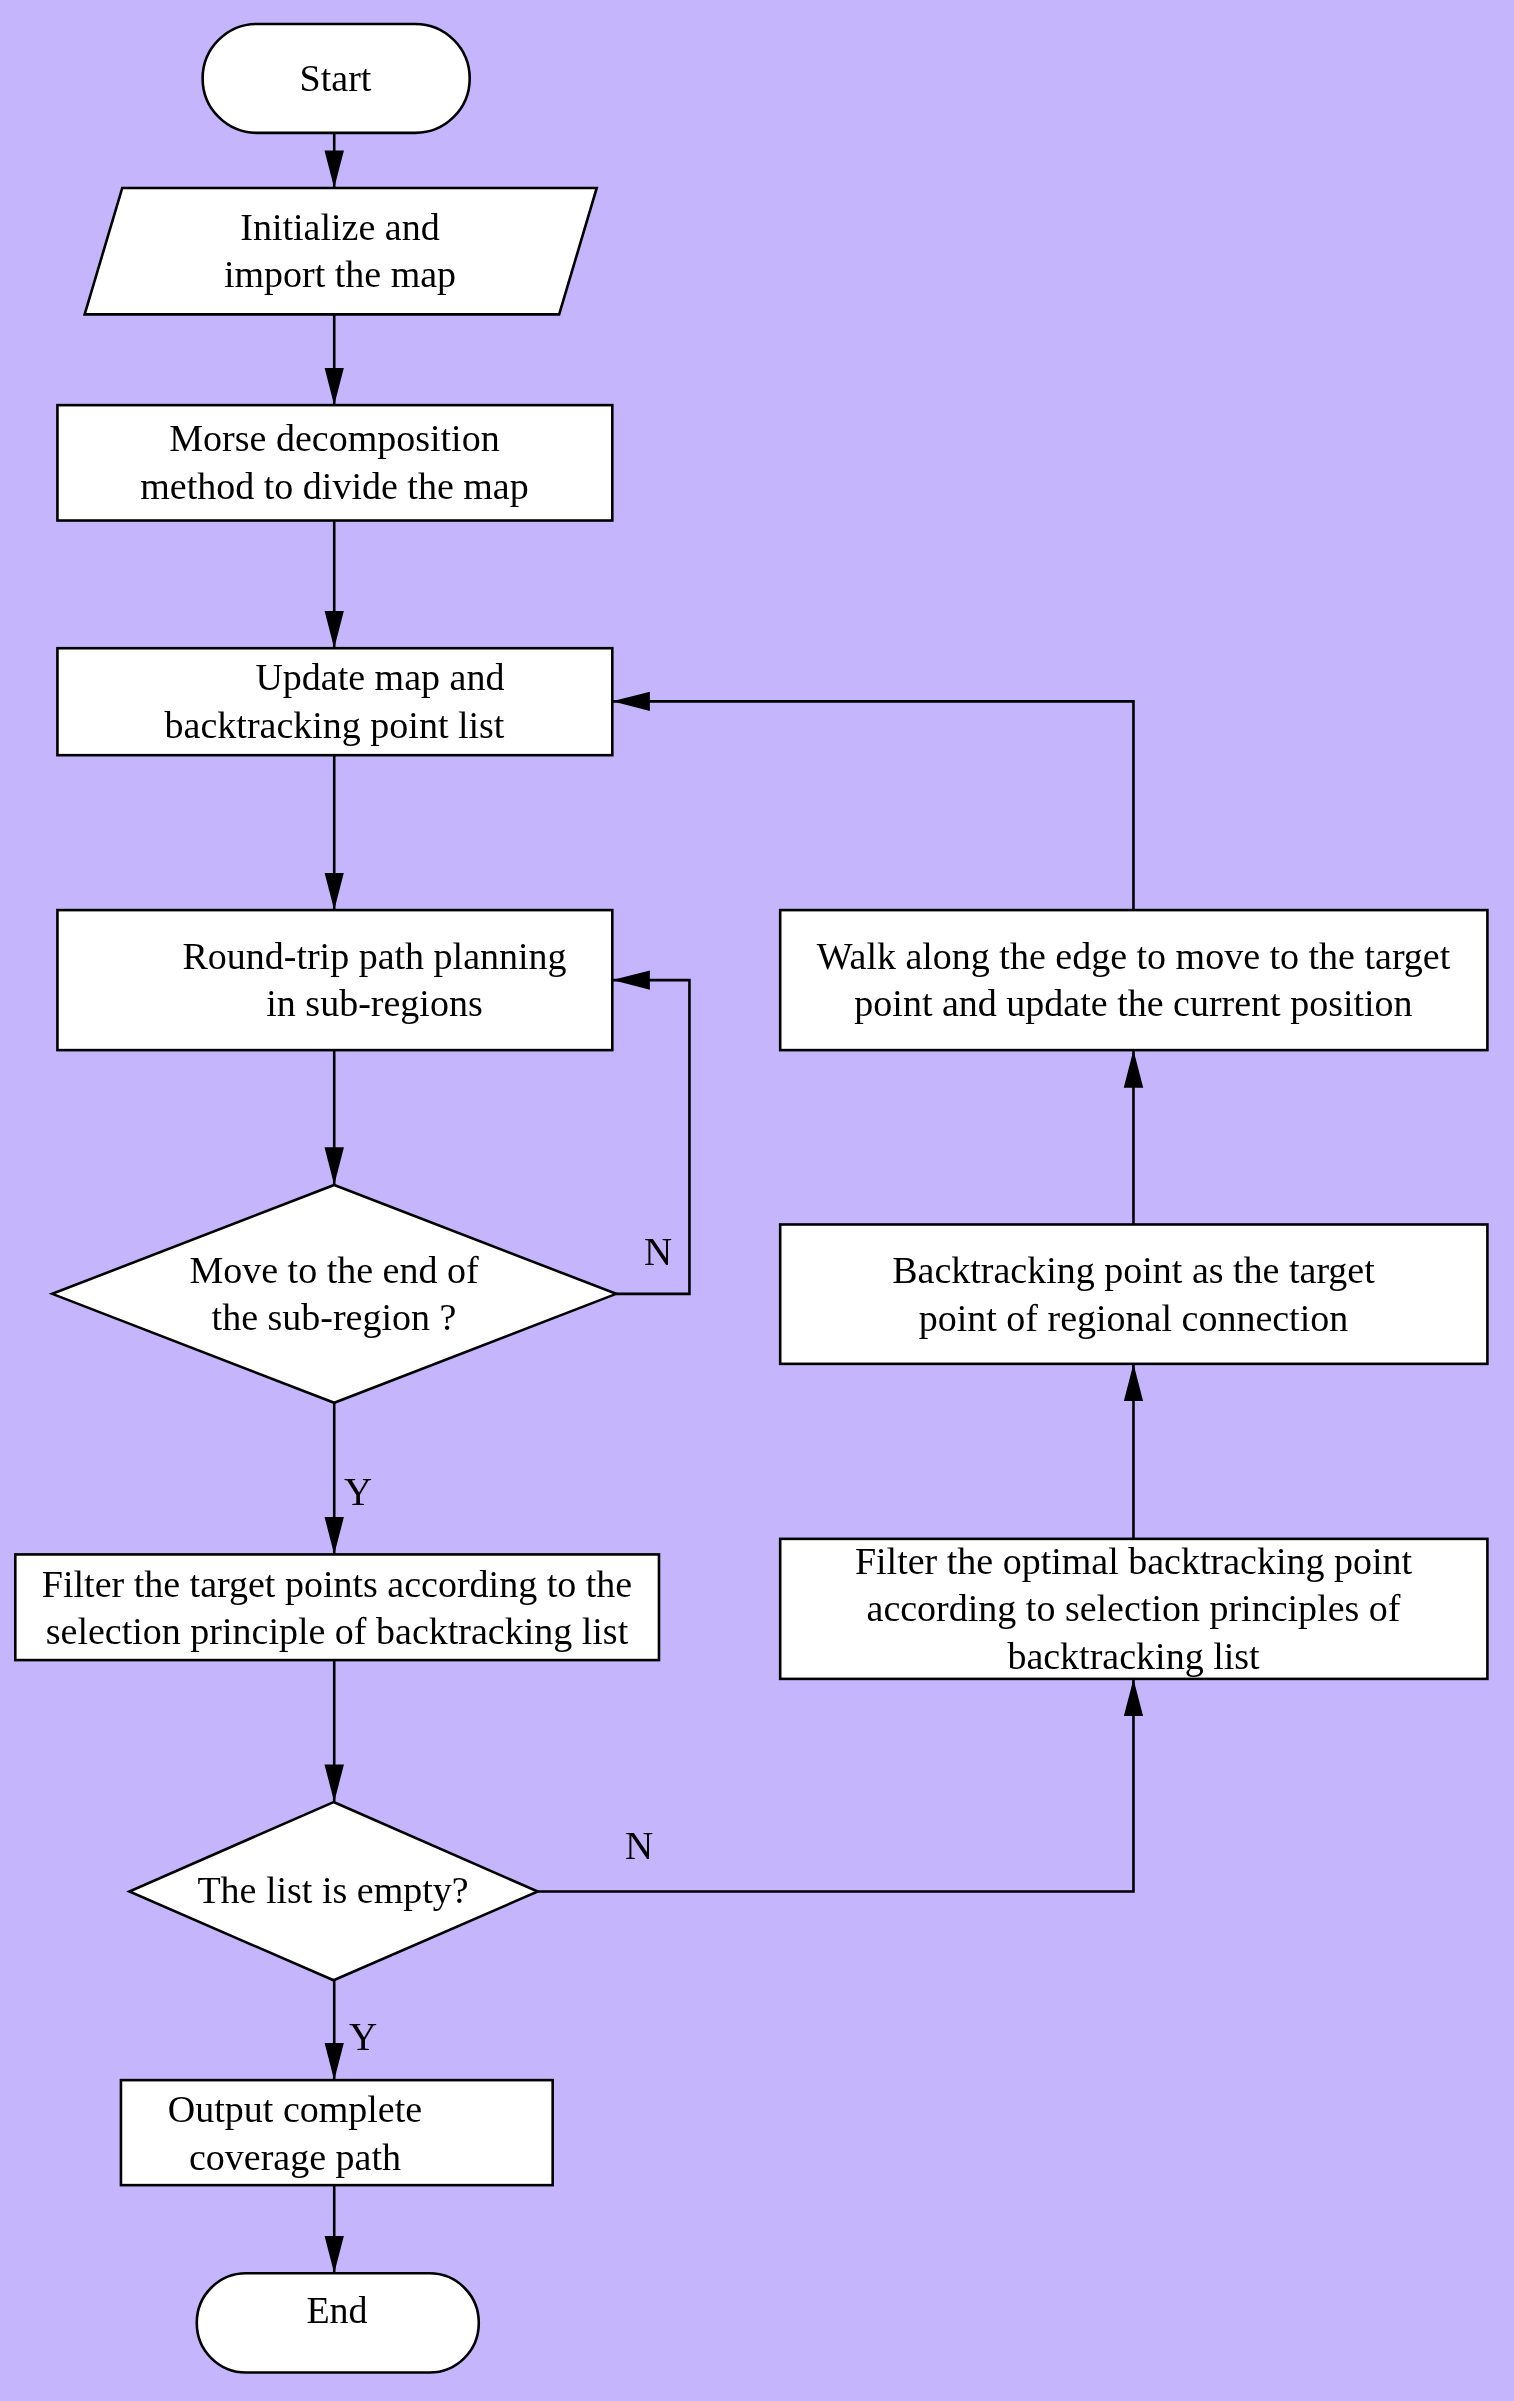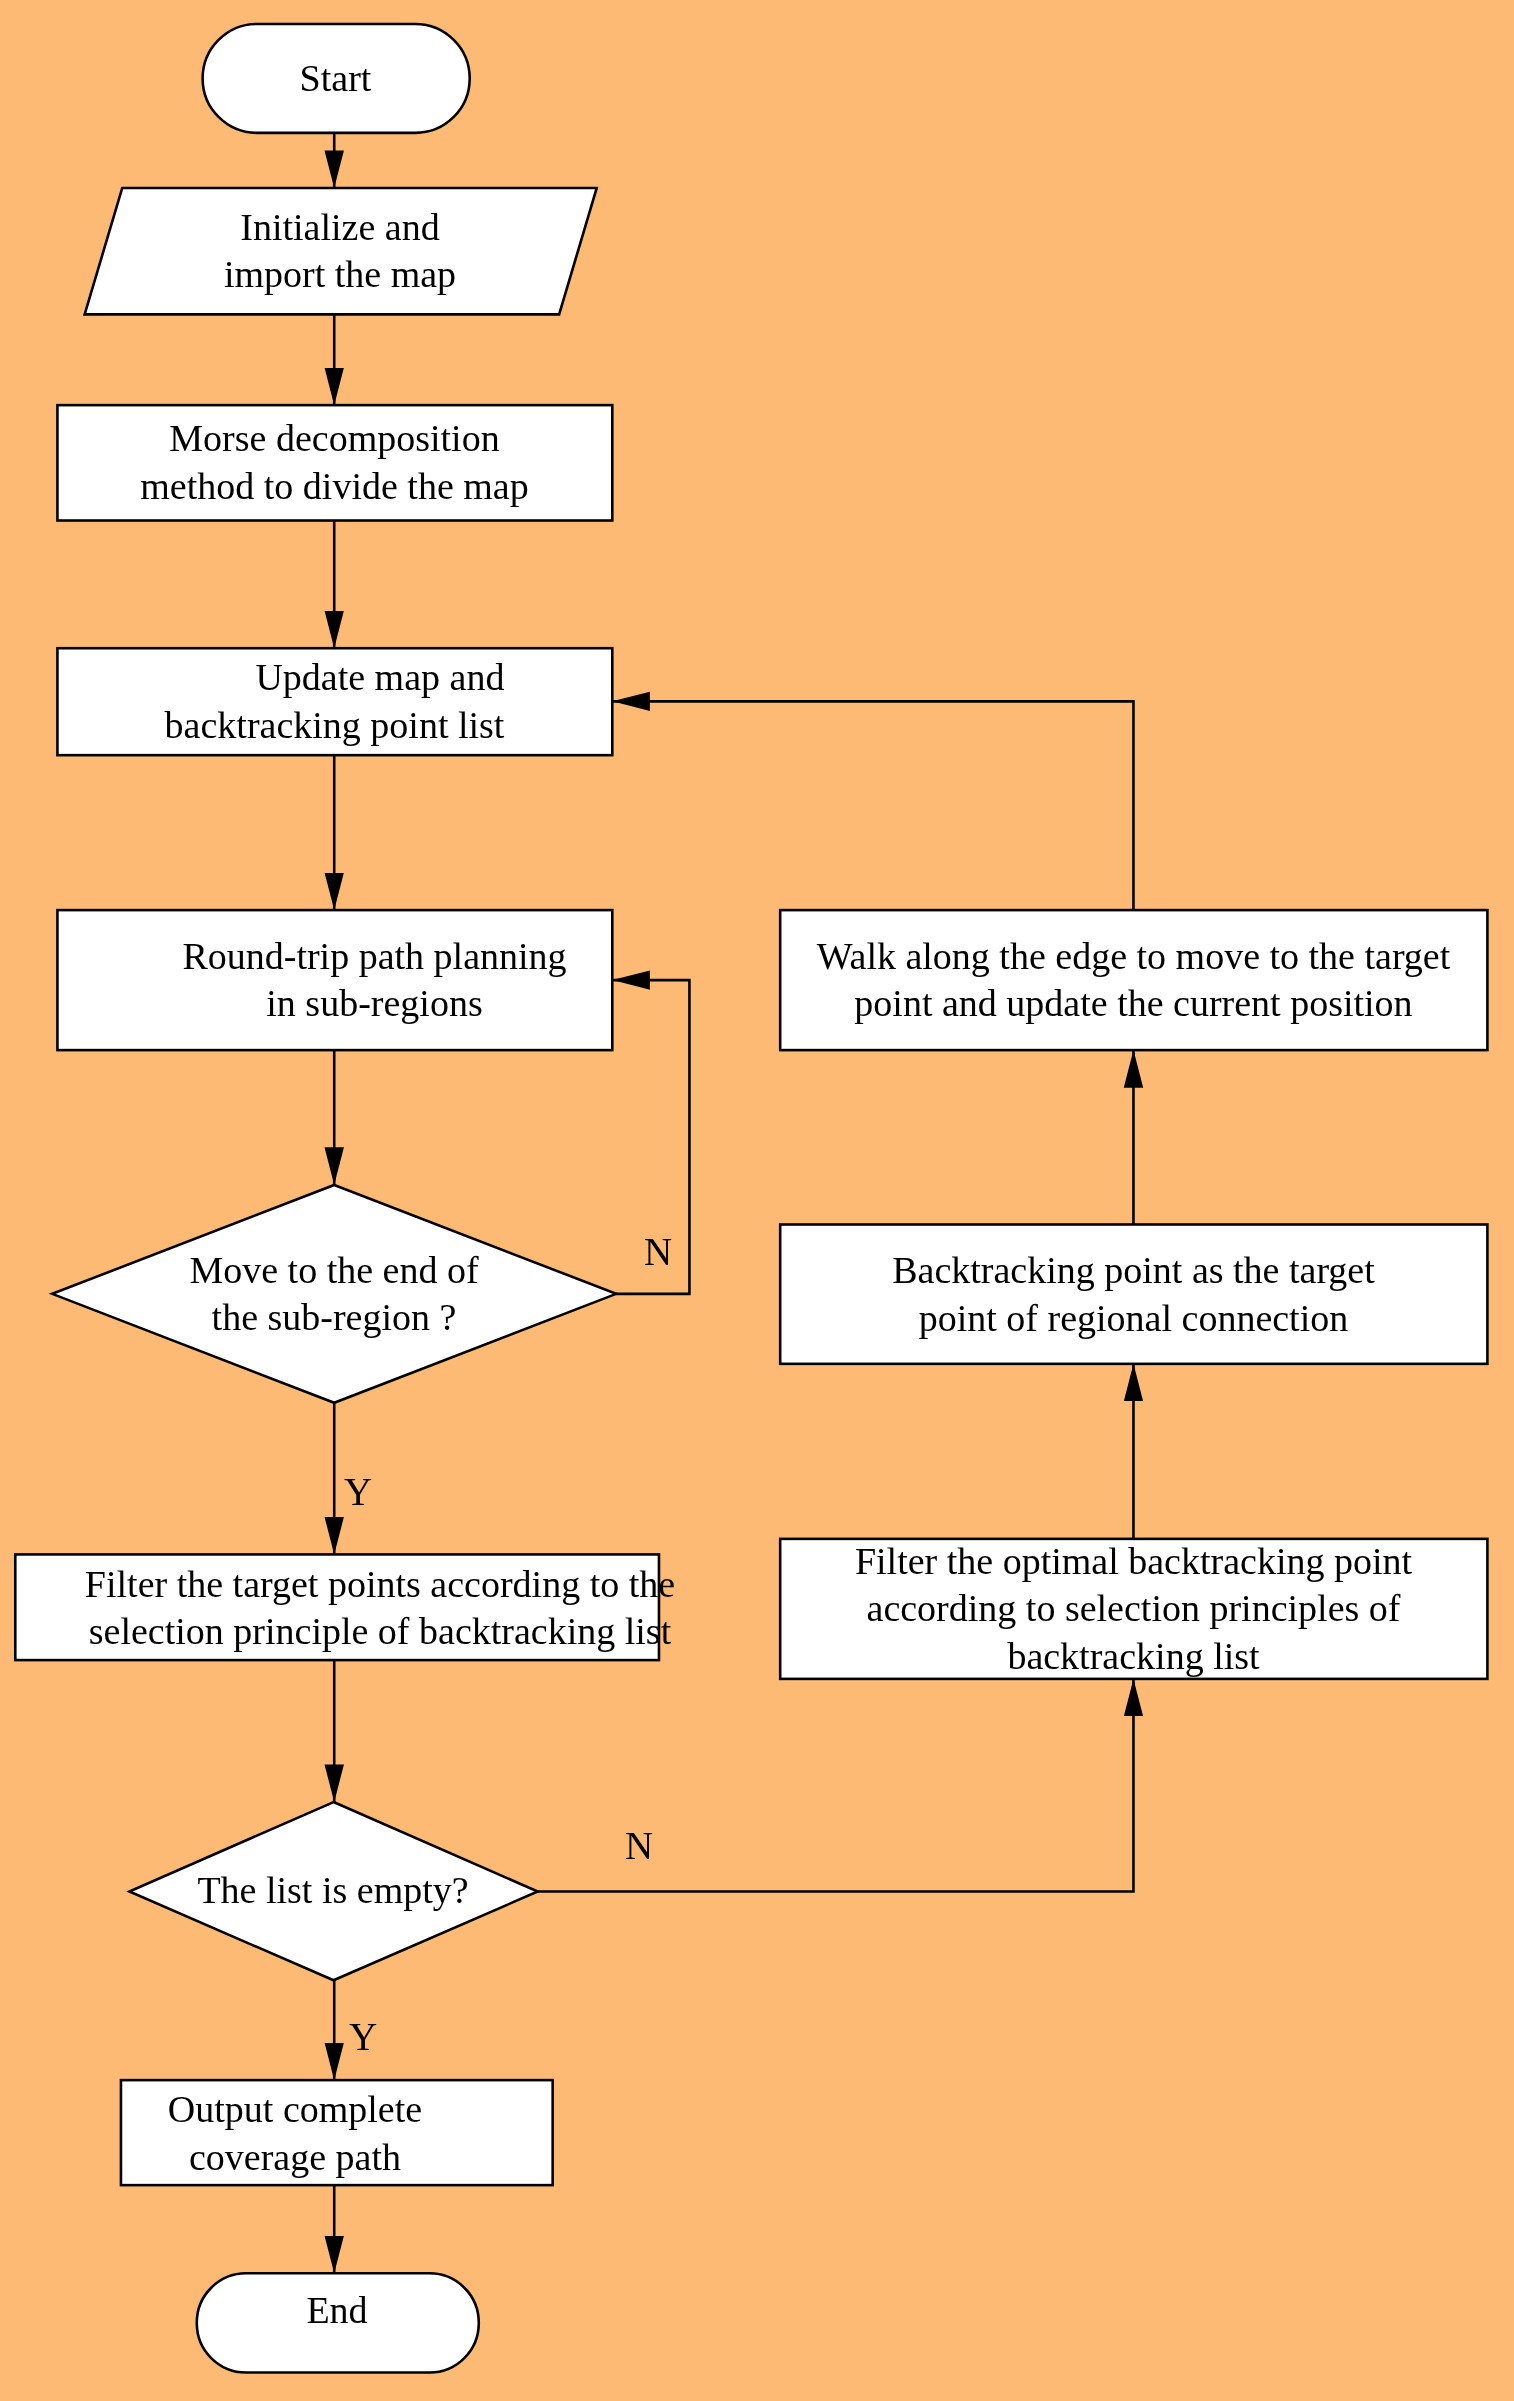--- a/index.html
+++ b/index.html
@@ -4,21 +4,21 @@
 <style>
   html, body {
     margin: 0;
     padding: 0;
     background: #ffffff;
   }
   .canvas {
     position: relative;
     width: 1515px;
     height: 2401px;
-    background: #fdba74;
+    background: #c4b5fd;
     font-family: "Liberation Serif", "DejaVu Serif", serif;
   }
   .canvas svg.graphics {
     position: absolute;
     left: 0;
     top: 0;
     width: 1515px;
     height: 2401px;
   }
   .node-label {
@@ -120,21 +120,21 @@
 
   <div class="node-label" style="left:57px; top:648px; width:555px; height:107px;text-align:right;">Update map and
 backtracking point list</div>
 
   <div class="node-label" style="left:57px; top:910px; width:555px; height:140px;margin-left:40px;">Round-trip path planning
 in sub-regions</div>
 
   <div class="node-label" style="left:52px; top:1185px; width:564px; height:218px;">Move to the end of
 the sub-region ?</div>
 
-  <div class="node-label" style="left:15px; top:1555px; width:644px; height:106px;padding-left:43px;">Filter the target points according to the
+  <div class="node-label" style="left:15px; top:1555px; width:644px; height:106px;">Filter the target points according to the
 selection principle of backtracking list</div>
 
   <div class="node-label" style="left:129px; top:1802px; width:408px; height:178px;">The list is empty?</div>
 
   <div class="node-label" style="left:121px; top:2081px; width:348px; height:105px;border-radius:9px;">Output complete
 coverage path</div>
 
   <div class="node-label" style="left:196px; top:2274px; width:282px; height:74px;">End</div>
 
   <div class="node-label" style="left:780px; top:910px; width:707px; height:140px;">Walk along the edge to move to the target

